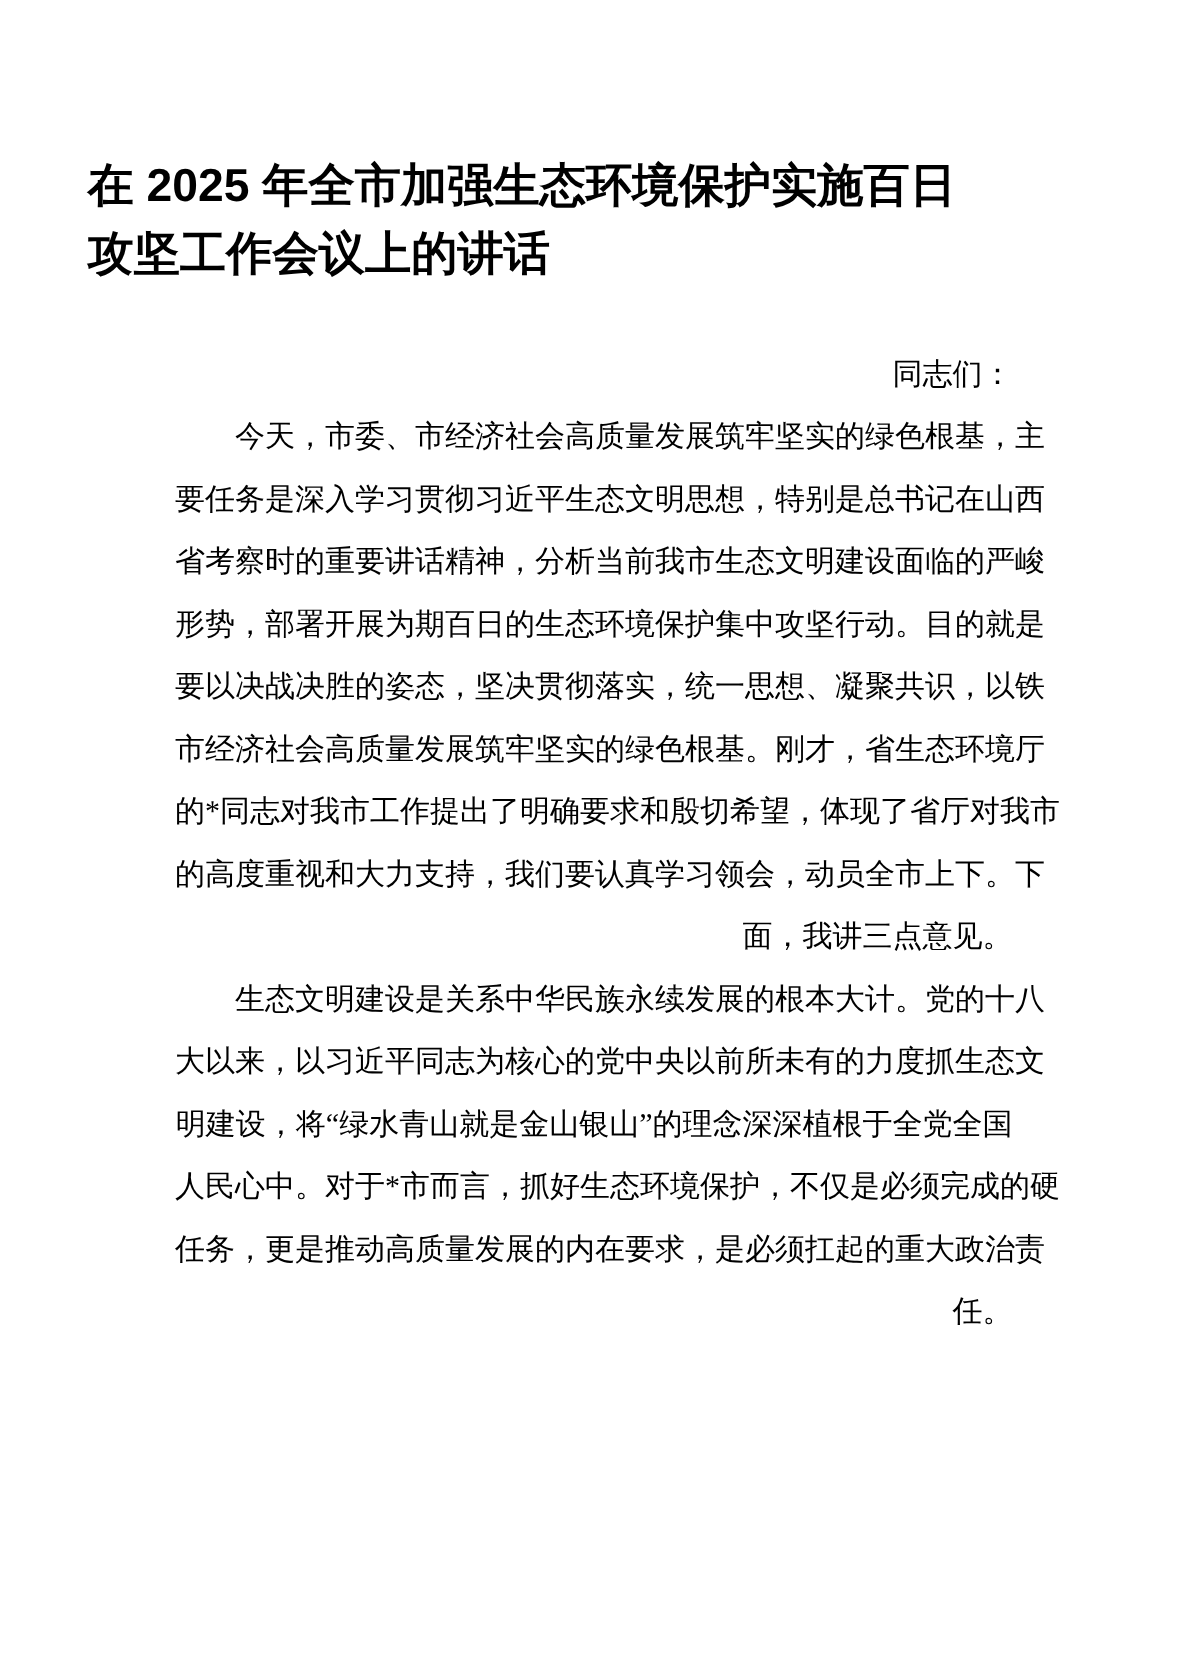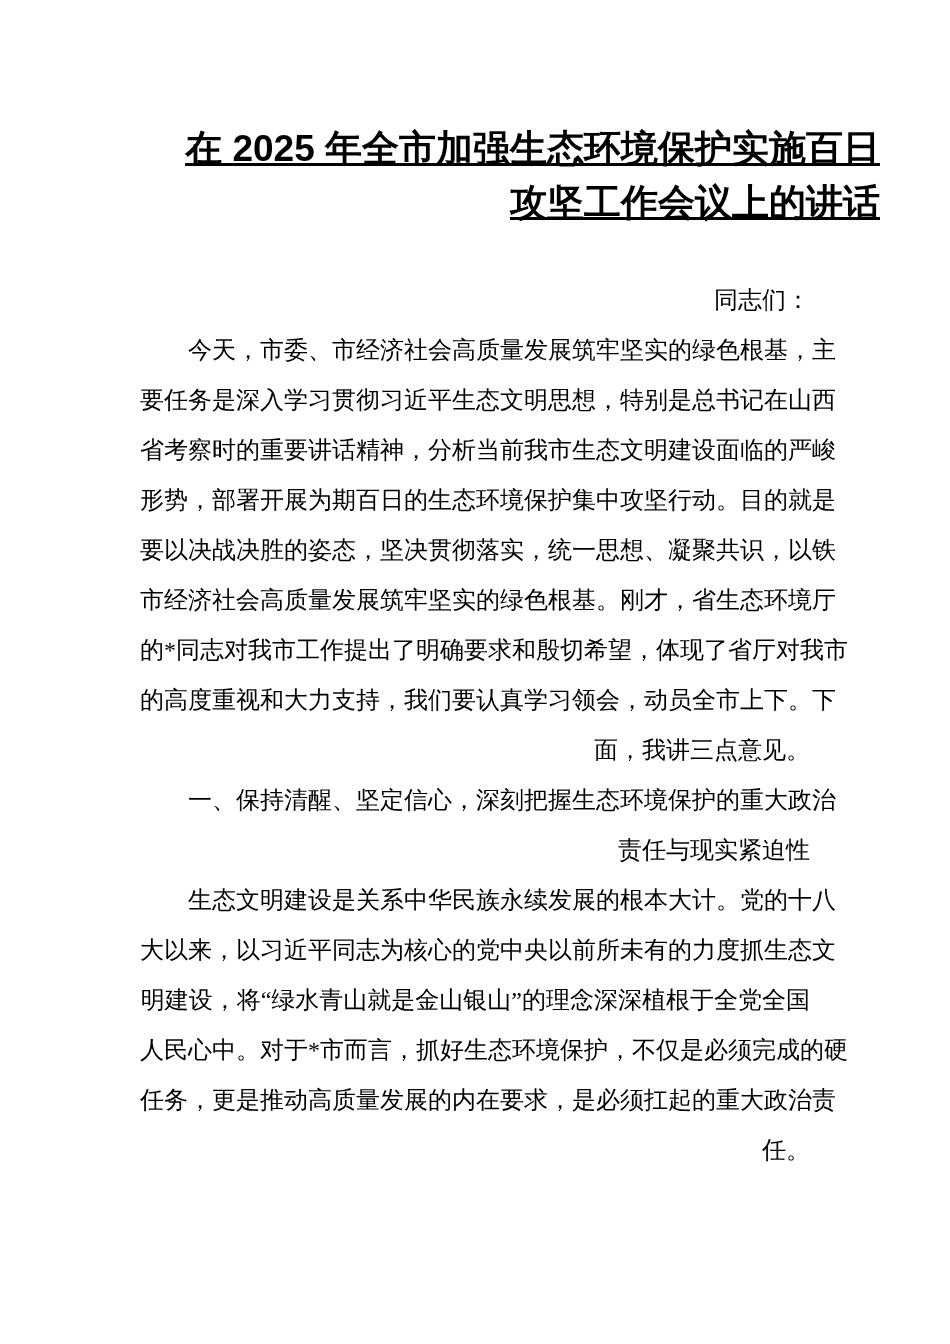--- a/index.html
+++ b/index.html
@@ -12,27 +12,26 @@
     width: 950px;
     height: 1344px;
     margin: 0 auto;
     background: #ffffff;
     overflow: hidden;
     color: #000000;
   }
   .title {
     margin: 0;
     padding: 122px 70px 0 70px;
-    text-align: right;
+    text-align: left;
     font-family: "Liberation Sans", "DejaVu Sans", sans-serif;
     font-weight: bold;
     font-size: 37px;
     line-height: 54px;
     color: #000000;
-    text-decoration: underline;
   }
   .title-line {
     white-space: nowrap;
   }
   .content {
     margin: 45px 140px 0 140px;
     font-family: "Liberation Serif", "DejaVu Serif", serif;
     font-size: 24px;
     color: #000000;
   }
@@ -66,24 +65,20 @@
         <div class="line first">今天，市委、市经济社会高质量发展筑牢坚实的绿色根基，主</div>
         <div class="line">要任务是深入学习贯彻习近平生态文明思想，特别是总书记在山西</div>
         <div class="line">省考察时的重要讲话精神，分析当前我市生态文明建设面临的严峻</div>
         <div class="line">形势，部署开展为期百日的生态环境保护集中攻坚行动。目的就是</div>
         <div class="line">要以决战决胜的姿态，坚决贯彻落实，统一思想、凝聚共识，以铁</div>
         <div class="line">市经济社会高质量发展筑牢坚实的绿色根基。刚才，省生态环境厅</div>
         <div class="line">的*同志对我市工作提出了明确要求和殷切希望，体现了省厅对我市</div>
         <div class="line">的高度重视和大力支持，我们要认真学习领会，动员全市上下。下</div>
         <div class="line">面，我讲三点意见。</div>
       </div>
-      <div class="para section-heading">
-        <div class="line first">一、保持清醒、坚定信心，深刻把握生态环境保护的重大政治</div>
-        <div class="line">责任与现实紧迫性</div>
-      </div>
       <div class="para body">
         <div class="line first">生态文明建设是关系中华民族永续发展的根本大计。党的十八</div>
         <div class="line">大以来，以习近平同志为核心的党中央以前所未有的力度抓生态文</div>
         <div class="line">明建设，将“绿水青山就是金山银山”的理念深深植根于全党全国</div>
         <div class="line">人民心中。对于*市而言，抓好生态环境保护，不仅是必须完成的硬</div>
         <div class="line">任务，更是推动高质量发展的内在要求，是必须扛起的重大政治责</div>
         <div class="line">任。</div>
       </div>
     </div>
 </div>

